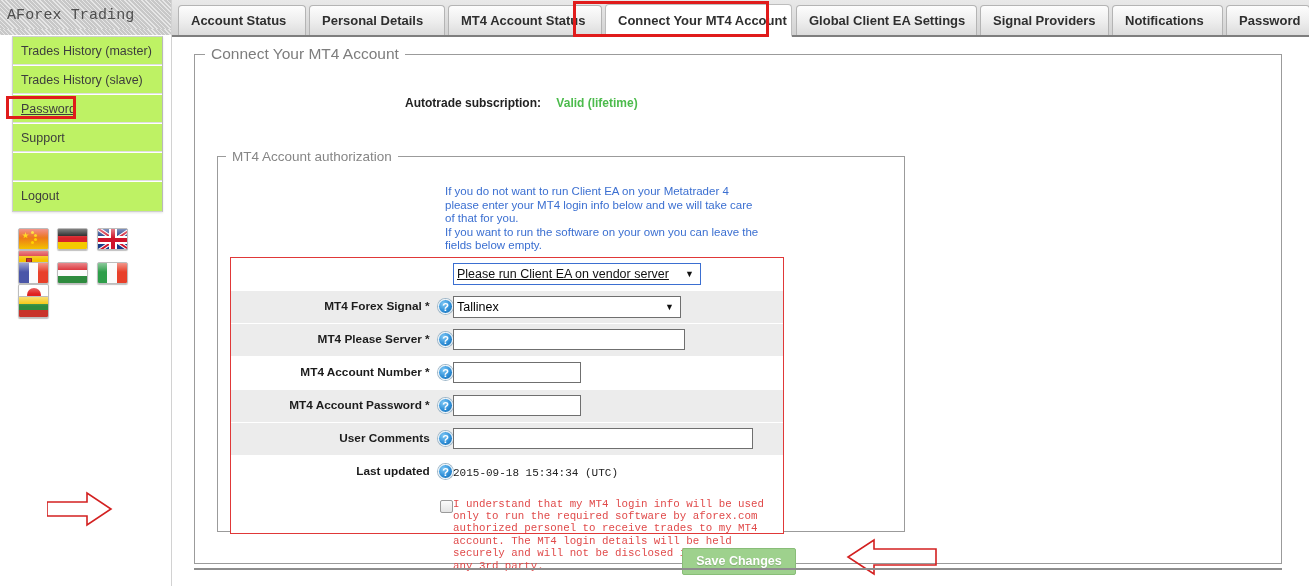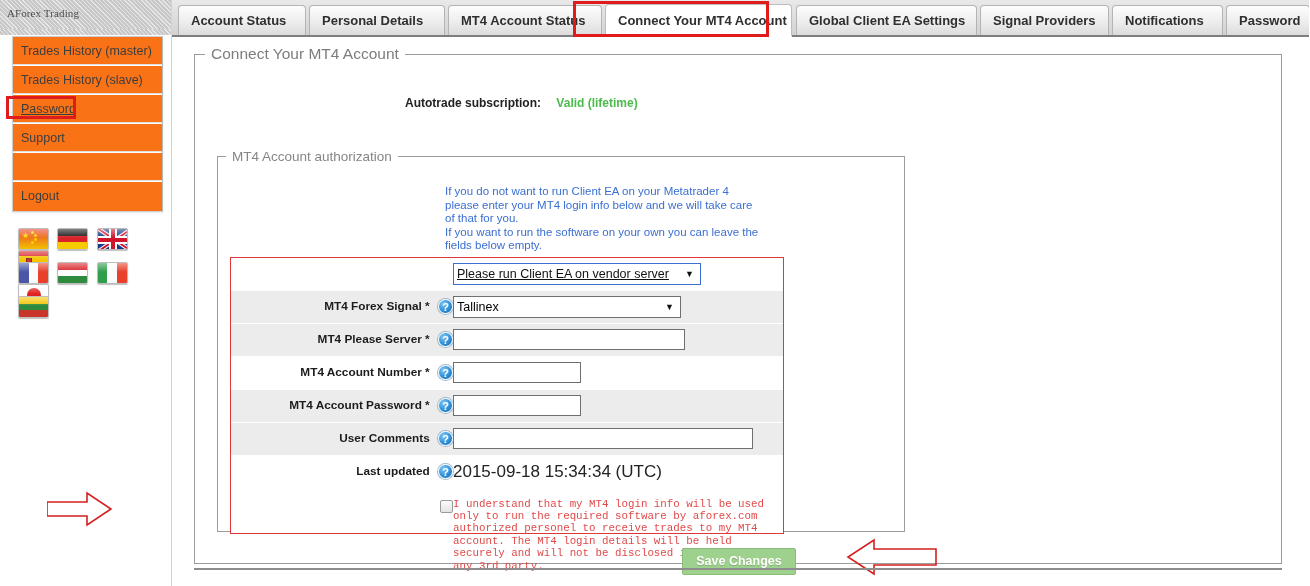--- a/index.html
+++ b/index.html
@@ -37,43 +37,43 @@
     background-image: repeating-linear-gradient(
         45deg,
         rgba(255,255,255,0.55) 0px,
         rgba(255,255,255,0.55) 1px,
         rgba(0,0,0,0.0) 1px,
         rgba(0,0,0,0.0) 3px);
   }
   #brand-title {
     position: absolute;
     left: 7px; top: 7px;
-    font-size: 11px;
+    font-size: 15px;
     color: #4e4e4e;
-    font-family: Liberation Serif, serif;
+    font-family: Liberation Mono, monospace;
     letter-spacing: .1px;
   }
   #brand-shadow {
     position: absolute;
     left: 0; top: 29px;
     width: 171px; height: 6px;
     background-color: #c8c8c8;
     background-image: repeating-linear-gradient(
         45deg,
         rgba(255,255,255,0.55) 0px,
         rgba(255,255,255,0.55) 1px,
         rgba(0,0,0,0.0) 1px,
         rgba(0,0,0,0.0) 3px);
   }
 
   #menu-box {
     position: absolute;
     left: 12px; top: 36px;
     width: 151px;
-    background: #f97316;
+    background: #bef264;
     border: 1px solid #cfcfcf;
     border-right: 1px solid #b9b9b9;
     box-shadow: 0 1px 2px rgba(0,0,0,.10);
     padding: 0;
   }
   .menu-item {
     position: relative;
     height: 29px;
     line-height: 29px;
     padding-left: 8px;
@@ -312,22 +312,23 @@
   .topsel {
     width: 248px;
     height: 23px;
     border: 1px solid #3b6fd1 !important;
     font-size: 12.8px;
     color: #111;
     text-decoration: underline;
   }
 
   .lastupd {
-    font-size: 17px;
+    font-size: 11px;
     color: #222;
+    font-family: Liberation Mono, monospace;
   }
 
   
   #disc-row td { height: 54px; vertical-align: top; padding-top: 9px; }
   #disc-check {
     width: 13px; height: 13px;
     border: 1px solid #9a9a9a;
     background: linear-gradient(to bottom,#fbfbfb,#e4e4e4);
     border-radius: 2px;
     display: inline-block;

